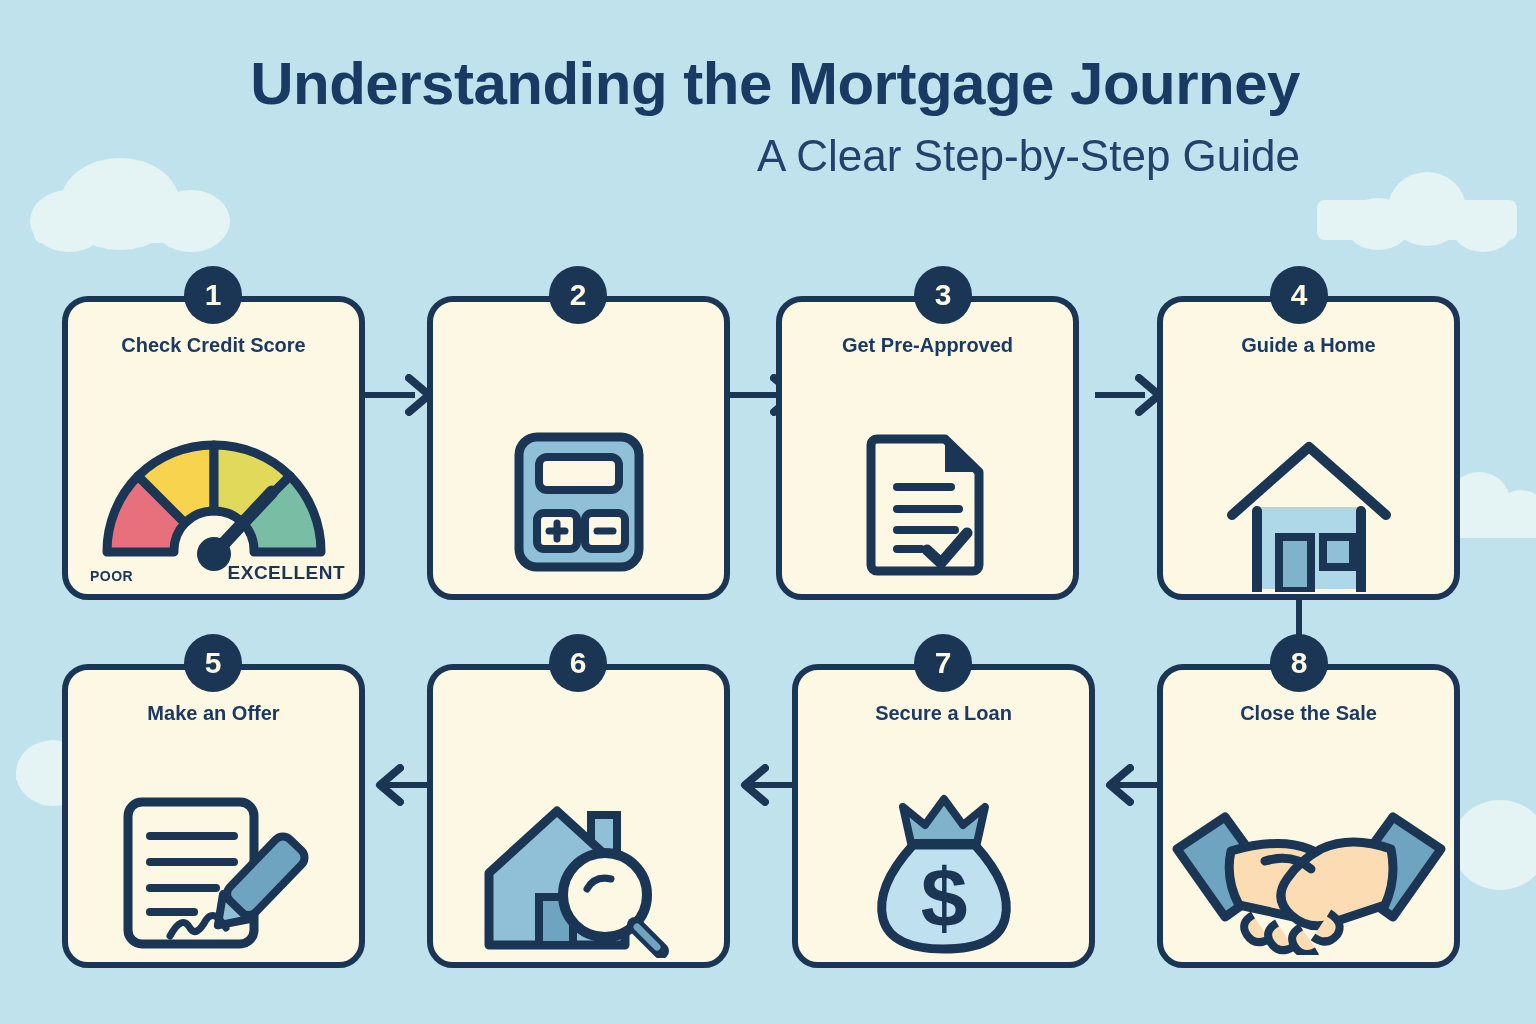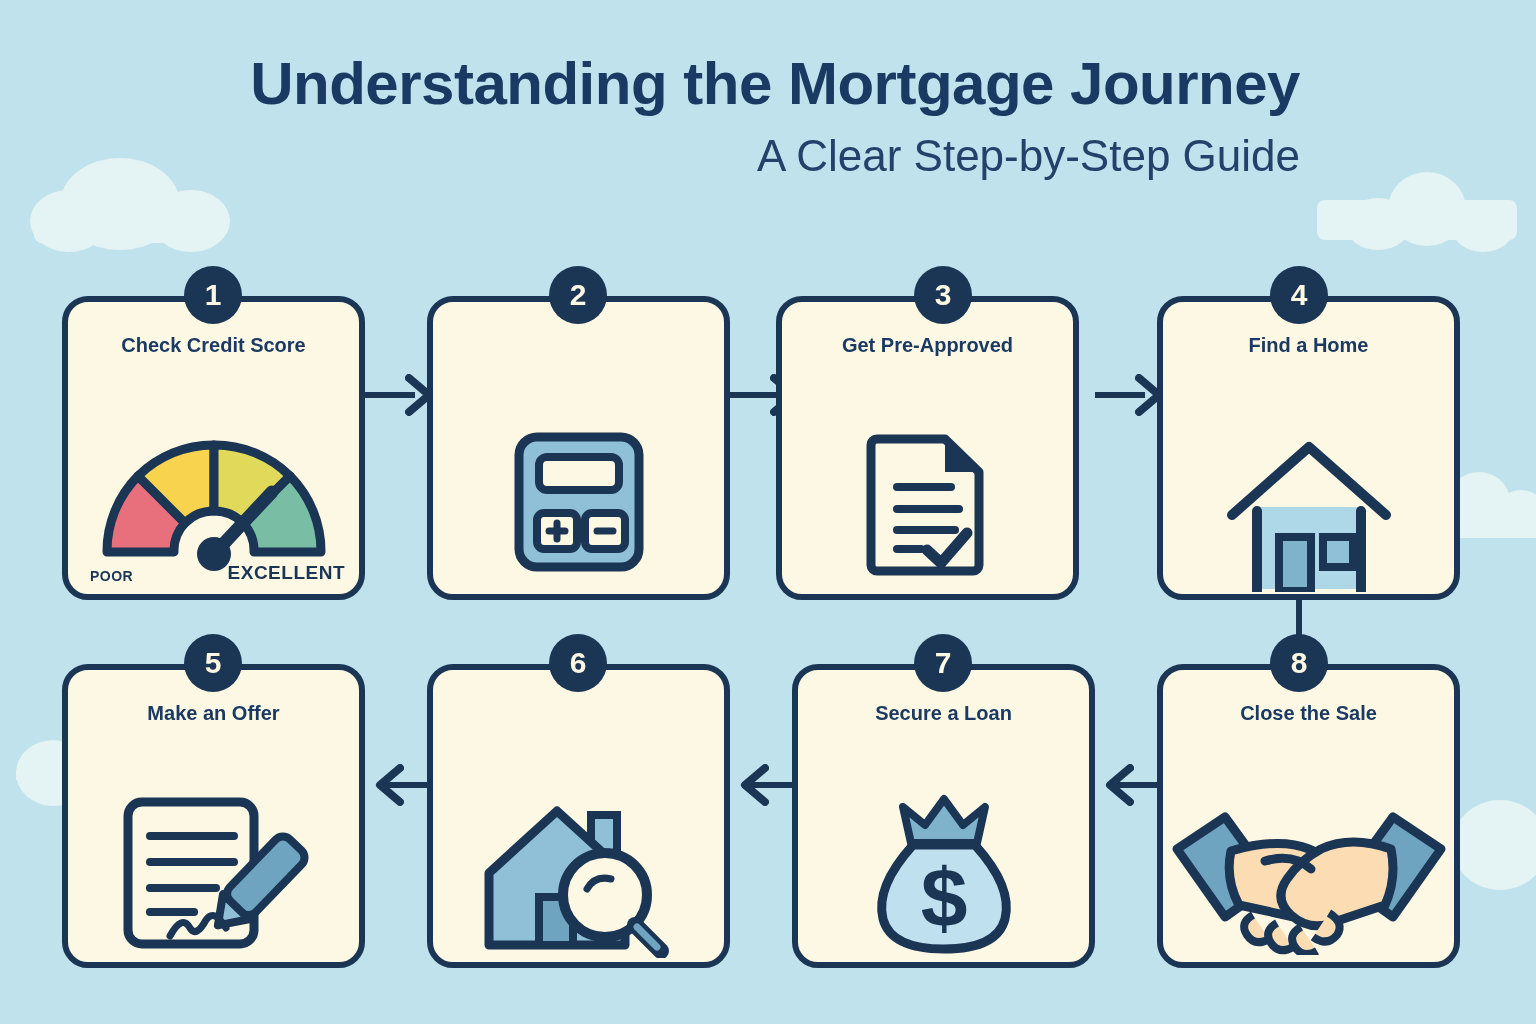--- a/index.html
+++ b/index.html
@@ -242,21 +242,21 @@
         <line x1="34" y1="122" x2="58" y2="122" stroke="#1b3554" stroke-width="8" stroke-linecap="round"></line>
         <path d="M64 123 L78 136 L104 106" fill="none" stroke="#1b3554" stroke-width="11" stroke-linecap="round" stroke-linejoin="round"></path>
       </svg>
     </div>
   </div>
   <div class="badge" style="left:914px; top:266px;">
     <span>3</span>
   </div>
 
   <div class="card" style="left:1157px; top:296px;">
-    <div class="card-label">Find a Home</div>
+    <div class="card-label">Guide a Home</div>
     <div class="icon-wrap" style="bottom:0;">
       <svg width="170" height="155" viewBox="0 0 170 155">
         <rect x="33" y="70" width="104" height="82" fill="#aed7e8"></rect>
         <path d="M8 78 L85 10 L162 78" fill="none" stroke="#1b3554" stroke-width="10" stroke-linecap="round" stroke-linejoin="round"></path>
         <path d="M33 74 v80 M137 74 v80" stroke="#1b3554" stroke-width="10" stroke-linecap="round"></path>
         <rect x="55" y="100" width="32" height="54" fill="#7fb3cc" stroke="#1b3554" stroke-width="8"></rect>
         <rect x="99" y="100" width="30" height="30" fill="#8fc0d8" stroke="#1b3554" stroke-width="8"></rect>
       </svg>
     </div>
   </div>

